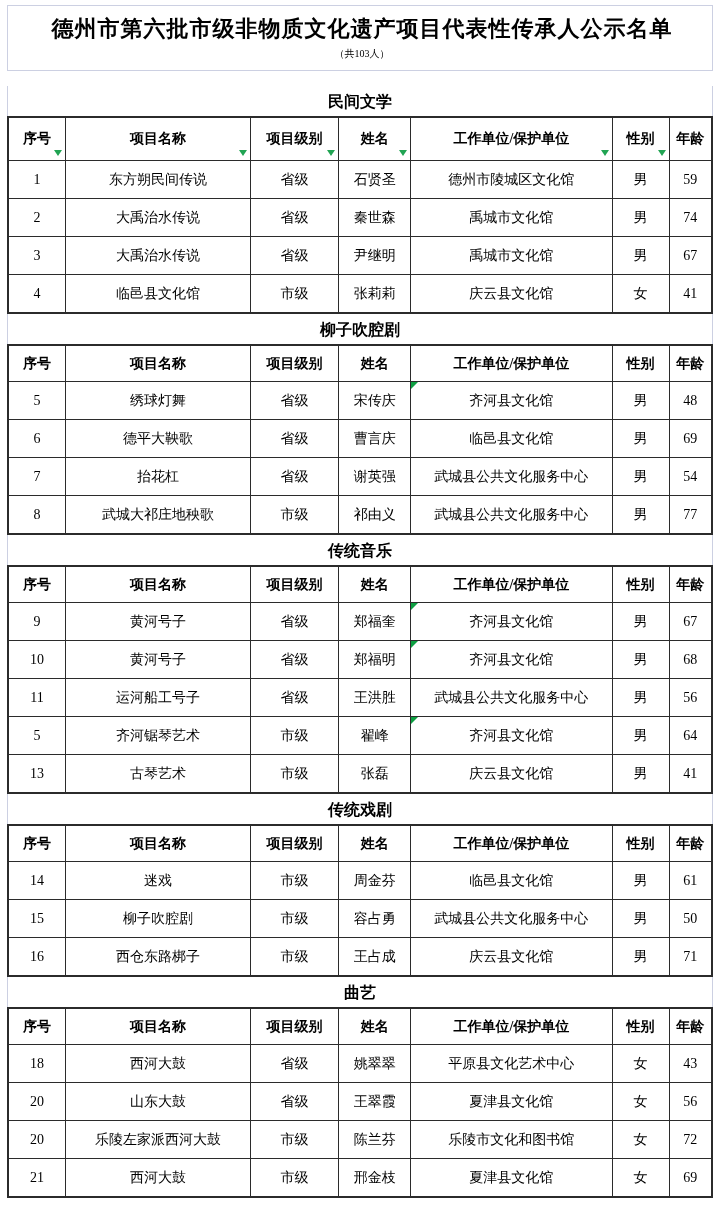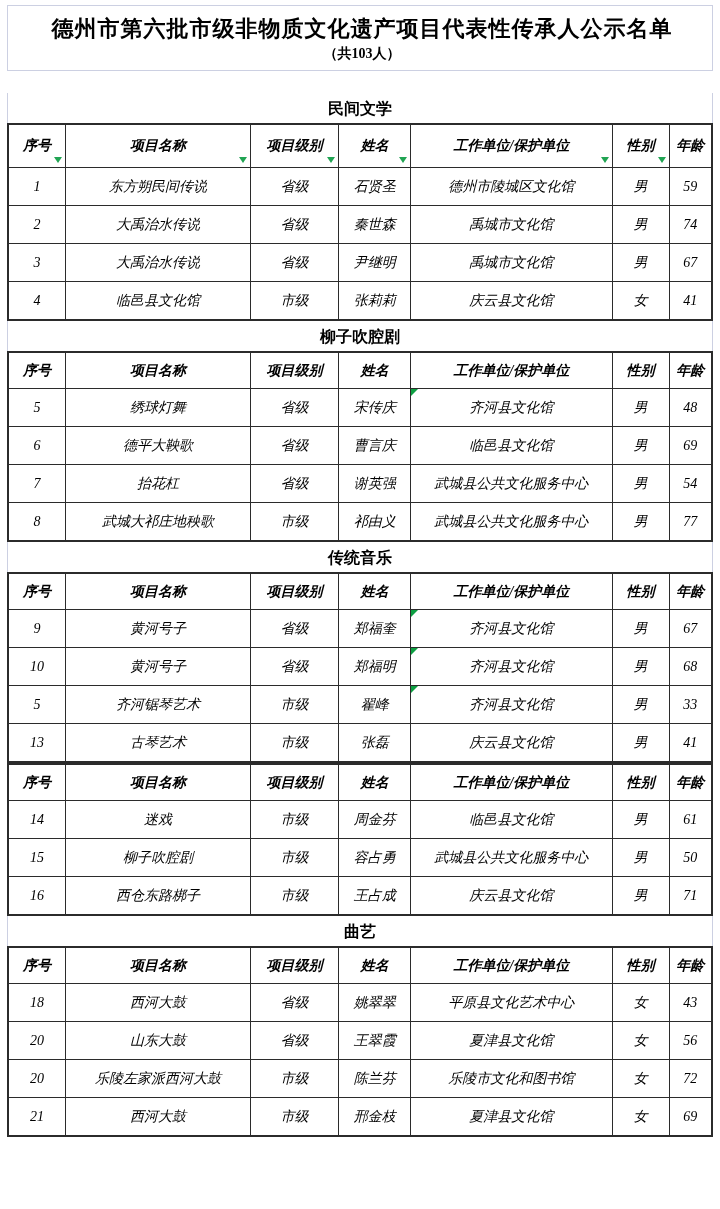--- a/index.html
+++ b/index.html
@@ -8,42 +8,41 @@
     font-family:"Liberation Serif","DejaVu Serif",serif;
     color:#000;
   }
   .sheet{padding:5px 7px 4px 7px;}
 
   
   .title-box{
     border:1px solid var(--light-border);
     text-align:center;
     padding:9px 4px 7px 8px;
-    margin-bottom:22px;
+    margin-bottom:15px;
   }
   .title-box h1{
     margin:0;font-size:22px;font-weight:bold;line-height:27px;letter-spacing:1px;
   }
   .title-box .subtitle{
-    margin-top:3px;font-size:14px;font-weight:bold;line-height:18px;
+    margin-top:3px;font-size:10px;font-weight:normal;line-height:18px;
   }
 
   
   .section-title{
     text-align:center;font-weight:bold;font-size:16px;
     padding:6px 0 5px 0;line-height:19px;
     border-left:1px solid var(--light-border);
     border-right:1px solid var(--light-border);
   }
 
   
   table{
     width:100%;border-collapse:collapse;table-layout:fixed;
     border:2px solid var(--table-border);
-    font-style:italic;
   }
   th,td{
     border:1px solid var(--table-border);
     text-align:center;vertical-align:middle;
     font-size:14px;padding:1px 2px;position:relative;
     overflow:hidden;white-space:nowrap;
   }
   th{font-weight:bold;height:33px;}
   table.first-header th{height:40px;}
   td{height:35px;}
@@ -230,39 +229,49 @@
           <tr>
             <td>10</td>
             <td>黄河号子</td>
             <td>省级</td>
             <td>郑福明</td>
             <td><span class="comment-flag"></span>齐河县文化馆</td>
             <td>男</td>
             <td>68</td>
           </tr>
           <tr>
+            <td>11</td>
+            <td>运河船工号子</td>
+            <td>省级</td>
+            <td>王洪胜</td>
+            <td>武城县公共文化服务中心</td>
+            <td>男</td>
+            <td>56</td>
+          </tr>
+          <tr>
             <td>5</td>
             <td>齐河锯琴艺术</td>
             <td>市级</td>
             <td>翟峰</td>
             <td><span class="comment-flag"></span>齐河县文化馆</td>
             <td>男</td>
-            <td>33</td>
+            <td>64</td>
           </tr>
           <tr>
             <td>13</td>
             <td>古琴艺术</td>
             <td>市级</td>
             <td>张磊</td>
             <td>庆云县文化馆</td>
             <td>男</td>
             <td>41</td>
           </tr>
         </tbody>
       </table>
+      <div class="section-title">传统戏剧</div>
       <table>
         <colgroup>
           <col style="width: 8.2%;">
           <col style="width: 26.2%;">
           <col style="width: 12.6%;">
           <col style="width: 10.2%;">
           <col style="width: 28.6%;">
           <col style="width: 8.1%;">
           <col style="width: 6.1%;">
         </colgroup>

